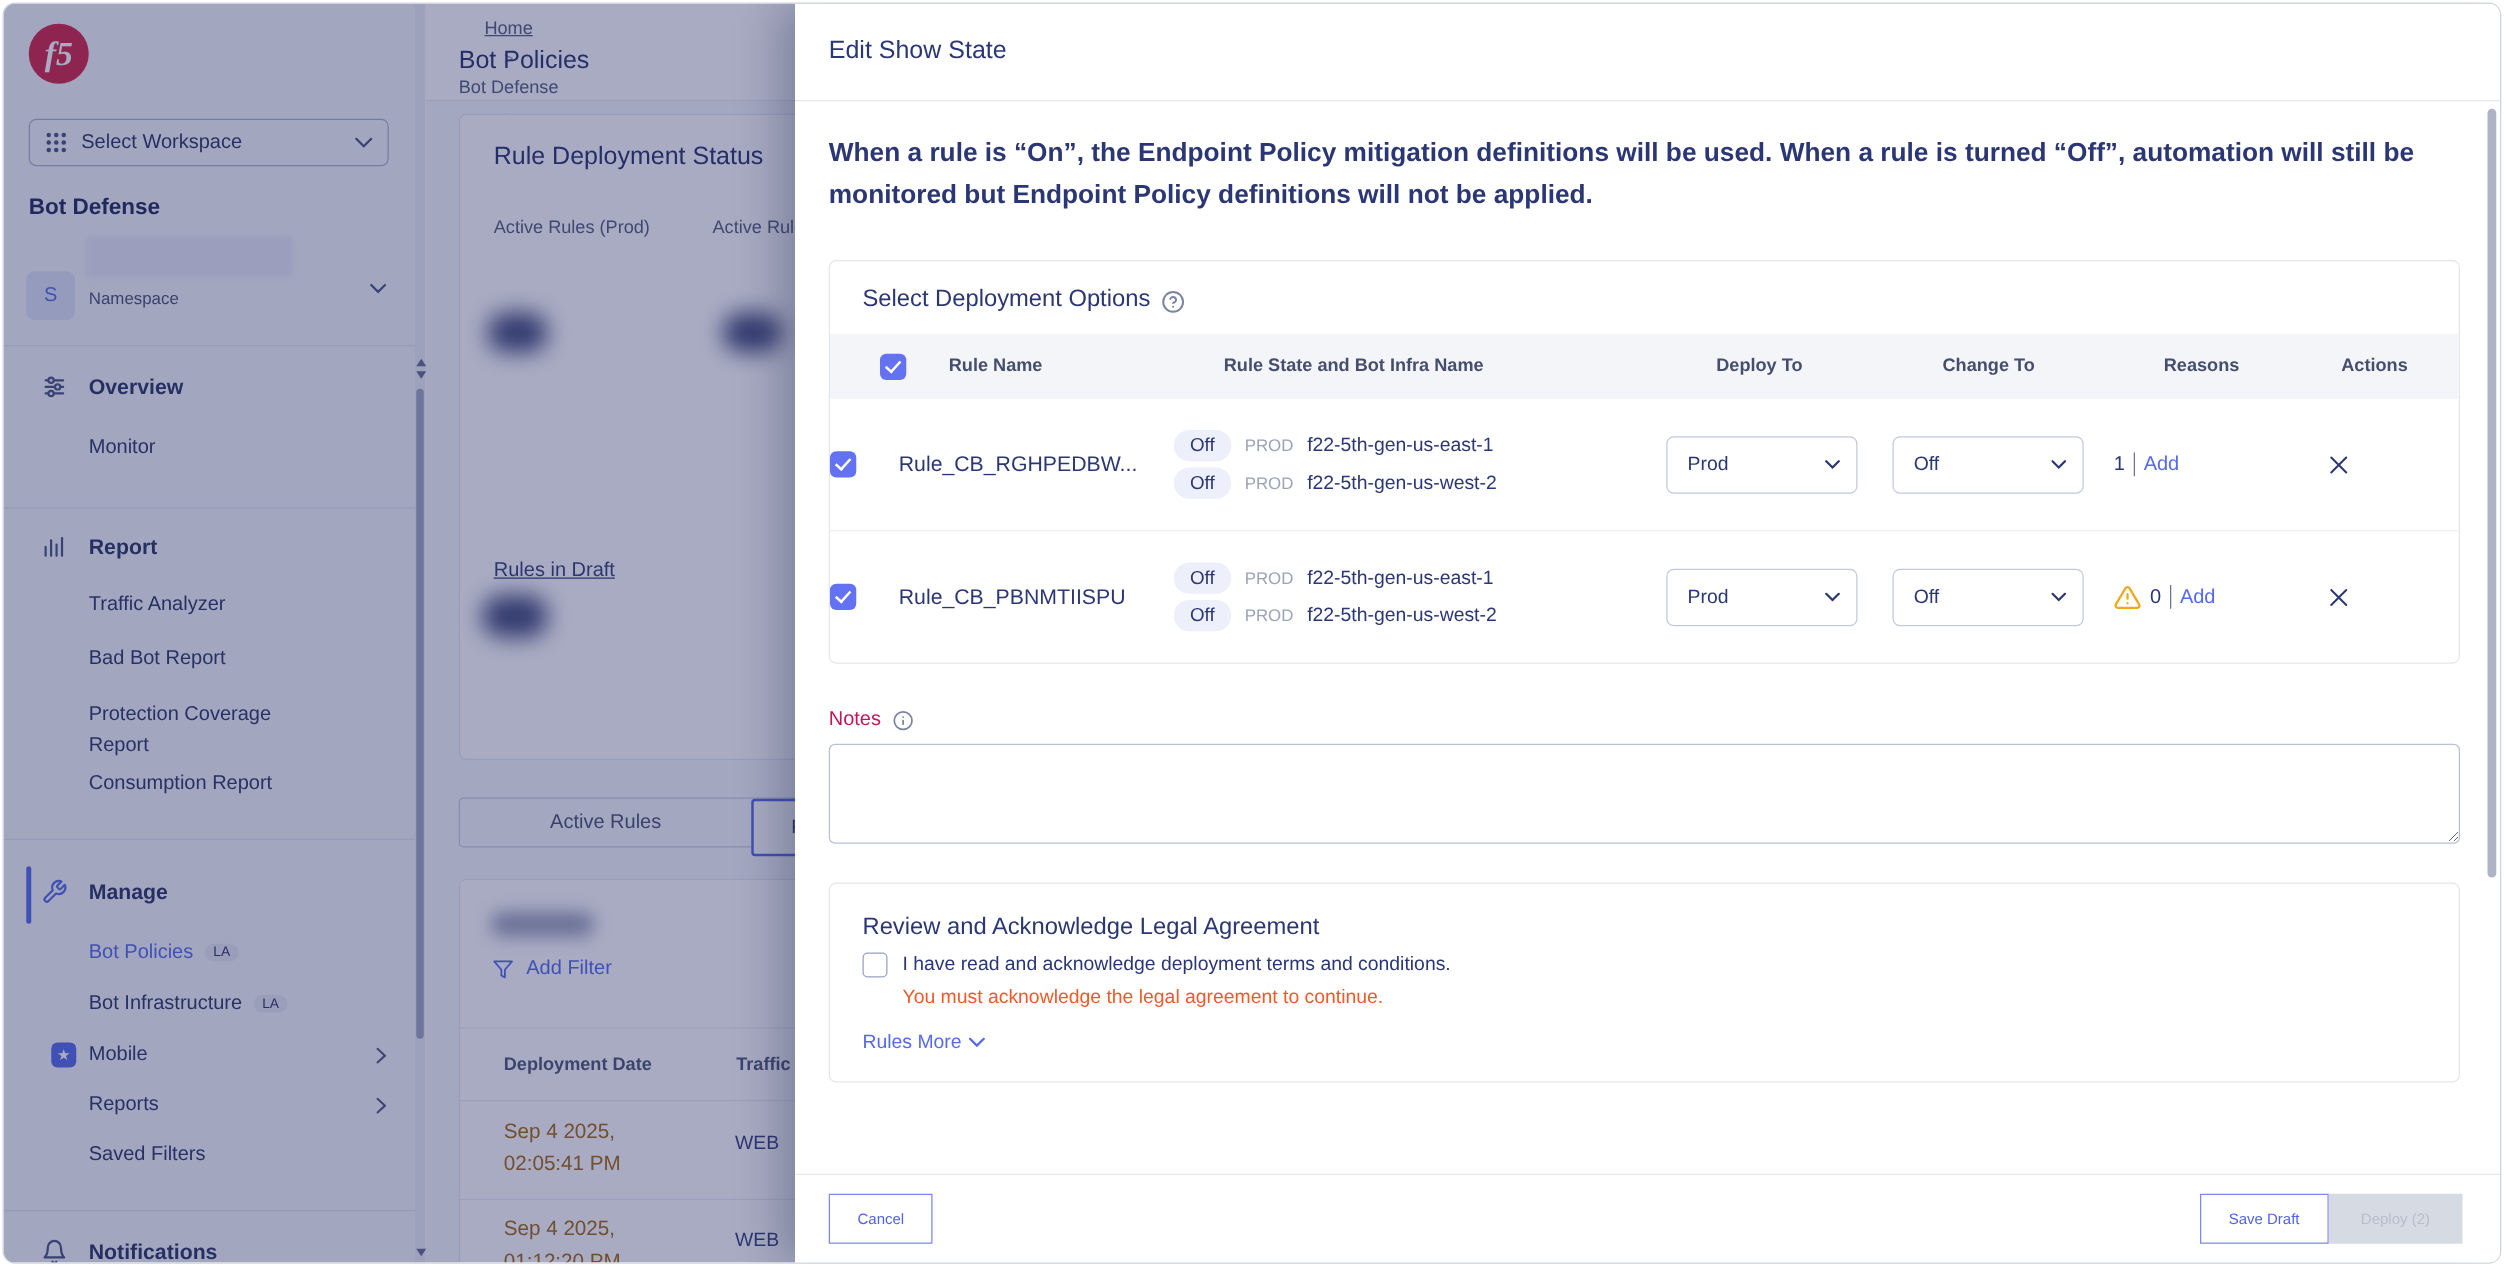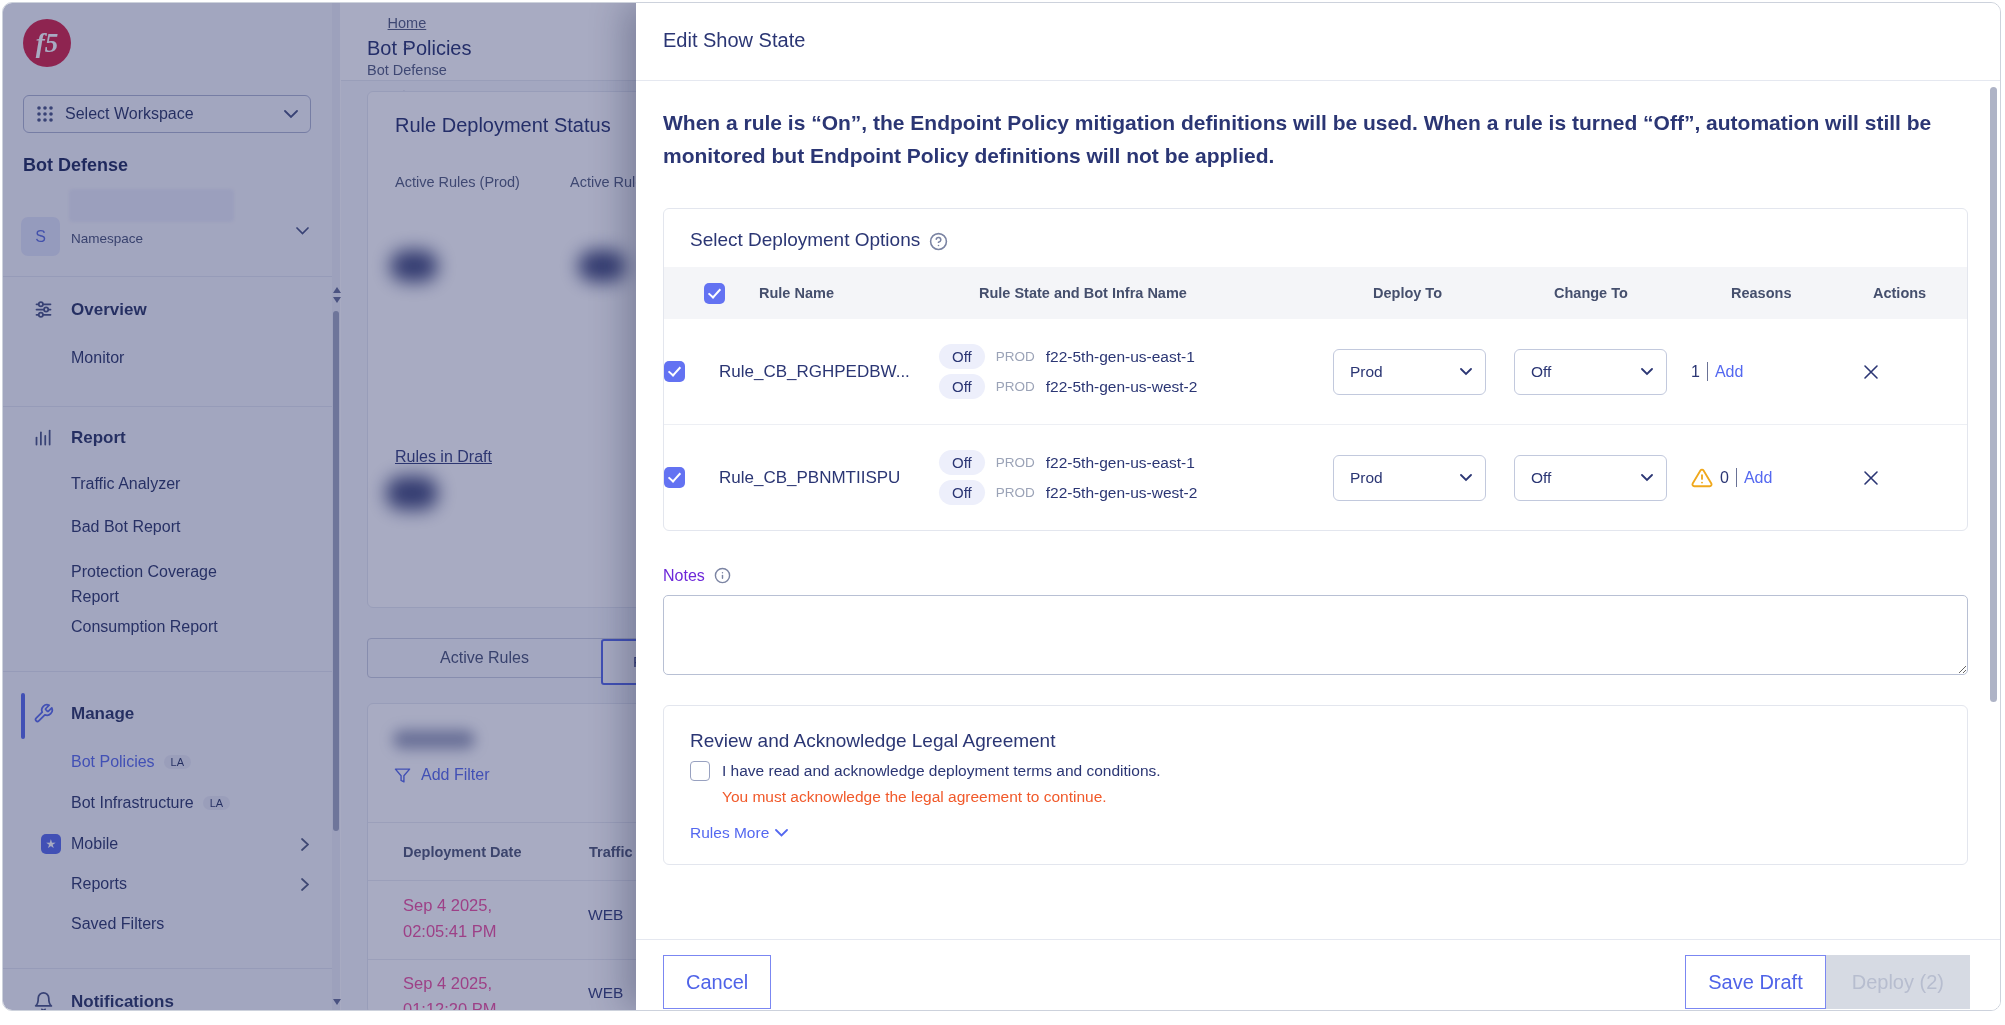--- a/index.html
+++ b/index.html
@@ -67,21 +67,21 @@
   .blob { position:absolute; background:#16205c; border-radius:16px; filter:blur(9px); opacity:.85; }
   .draft-link { position:absolute; left:27px; top:356px; font-size:16px; color:#2b3674; text-decoration:underline; }
   .tabs { position:absolute; left:26px; top:635px; width:600px; height:40px; border:1px solid #c6cbdc; border-radius:4px; display:flex; }
   .tab { flex:0 0 233px; display:flex; align-items:center; justify-content:center; font-size:16px; color:#3f4a6e; }
   .tab.sel { flex:1; border:2px solid #4f63e8; border-radius:3px; color:#2b3674; justify-content:flex-start; padding-left:30px; }
   .card-table { top:700px; width:600px; height:311px; overflow:hidden; }
   .blur-pill { position:absolute; left:25px; top:26px; width:82px; height:19px; background:#3a4578; border-radius:9px; filter:blur(7px); opacity:.55; }
   .add-filter { position:absolute; left:26px; top:62px; display:flex; align-items:center; gap:10px; color:#4f63e8; font-size:16px; }
   .ct-div { position:absolute; left:0; width:600px; height:1px; background:#e9ebf2; }
   .ct-th { position:absolute; font-size:14.5px; font-weight:bold; color:#454f6d; }
-  .ct-date { position:absolute; left:35px; font-size:16.5px; color:#ec4899; line-height:26px; }
+  .ct-date { position:absolute; left:35px; font-size:16.5px; color:#a16207; line-height:26px; }
   .ct-web { position:absolute; left:220px; font-size:15.5px; color:#2b3674; }
   
   .dim { position:absolute; left:0; top:0; width:633px; height:100%; background:rgba(47,55,110,0.42); z-index:5; }
   
   .modal { position:absolute; left:633px; top:0; right:0; height:100%; background:#fff; z-index:10; box-shadow:-12px 0 32px rgba(23,28,63,0.28); }
   .m-header { position:absolute; left:0; top:0; right:0; height:78px; border-bottom:1px solid #e5e8f0; }
   .m-title { position:absolute; left:27px; top:26px; font-size:20px; color:#2b3674; }
   .m-body { position:absolute; left:27px; right:32px; top:78px; bottom:71px; padding-top:26px; }
   .m-desc { margin:0 0 36px 0; font-size:21px; line-height:1.55; color:#2b3674; max-width:1300px;font-weight:bold; }
   .card { border:1px solid #e3e6ee; border-radius:6px; background:#fff; }
@@ -98,29 +98,29 @@
   .rule-name { font-size:17px; color:#2b3674; padding-right:14px; }
   .infra-line { display:flex; align-items:center; gap:11px; margin:5px 0; }
   .pill-off { background:#edeffb; color:#2b3674; border-radius:14px; padding:4px 13px; font-size:15px; }
   .env { color:#9ba3b7; font-size:13.5px; }
   .infra-name { color:#2b3674; font-size:15.5px; }
   .sel { width:153px; height:46px; border:1px solid #c2c9dd; border-radius:6px; background:#fff; display:flex; align-items:center; justify-content:space-between; padding:0 13px 0 16px; color:#2b3674; font-size:15.5px; }
   .reasons { display:flex; align-items:center; gap:7px; font-size:16px; color:#2b3674; }
   .vbar { width:1px; height:19px; background:#6a7296; }
   .add-link { color:#5468f0; }
   .x-btn { margin-left:28px; width:20px; height:20px; display:flex; align-items:center; justify-content:center; }
-  .notes-row { margin:36px 0 10px 0; display:flex; align-items:flex-start; gap:9px; font-size:16px; color:#6d28d9; }
+  .notes-row { margin:36px 0 10px 0; display:flex; align-items:flex-end; gap:9px; font-size:16px; color:#be185d; }
   .notes-area { width:100%; height:80px; border:1px solid #b8c0d4; border-radius:5px; resize:vertical; font-family:"Liberation Sans",sans-serif; font-size:15px; color:#2b3674; padding:8px 10px; }
   .legal-card { margin-top:26px; padding:24px 26px 22px 26px; }
   .legal-title { font-size:19px; color:#2b3674; }
   .legal-check-row { display:flex; align-items:center; gap:12px; margin-top:9px; font-size:15.5px; color:#2b3674; }
   .legal-error { margin:7px 0 0 32px; font-size:15.5px; color:#f1592a; }
   .show-more { margin-top:18px; display:flex; align-items:center; gap:6px; font-size:15.5px; color:#5468f0; }
   .m-footer { position:absolute; left:0; right:0; bottom:0; height:71px; border-top:1px solid #e5e8f0; background:#fff; }
-  .btn { height:54px; border-radius:0; font-size:20px; font-family:"Liberation Sans",sans-serif; display:inline-flex; align-items:center; padding:0 22px; }
+  .btn { height:40px; border-radius:0; font-size:12px; font-family:"Liberation Sans",sans-serif; display:inline-flex; align-items:center; padding:0 22px; }
   .btn-outline { border:1px solid #7b87f2; color:#4f63e8; background:#fff; }
   .btn-disabled { border:none; background:#d6dae3; color:#b7bdcf; padding:0 26px; }
   .f-cancel { position:absolute; left:27px; top:15px; }
   .f-right { position:absolute; right:30px; top:15px; display:flex; gap:0; }
   .m-thumb { position:absolute; right:3px; top:84px; width:7px; height:615px; background:#aeb3c6; border-radius:4px; }
   svg { display:block; }
 </style>
 </head>
 <body>
 

